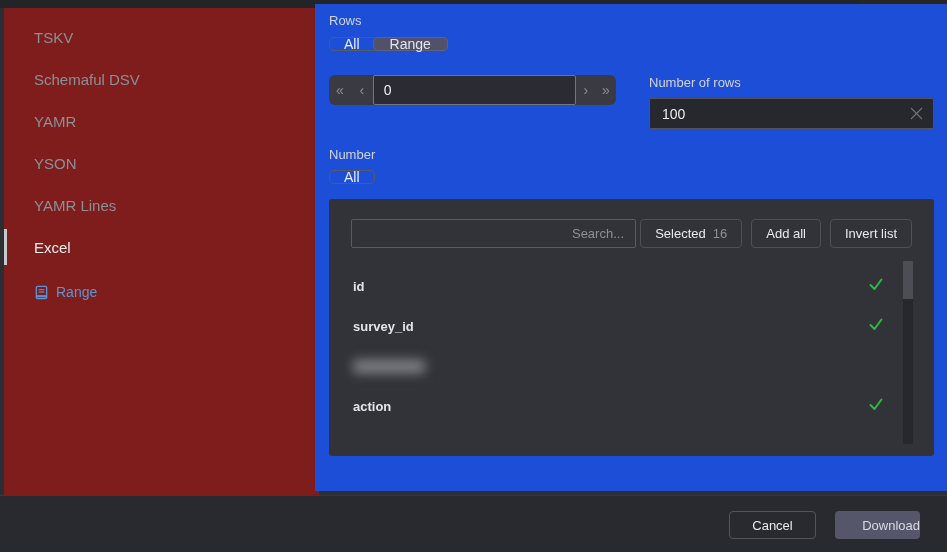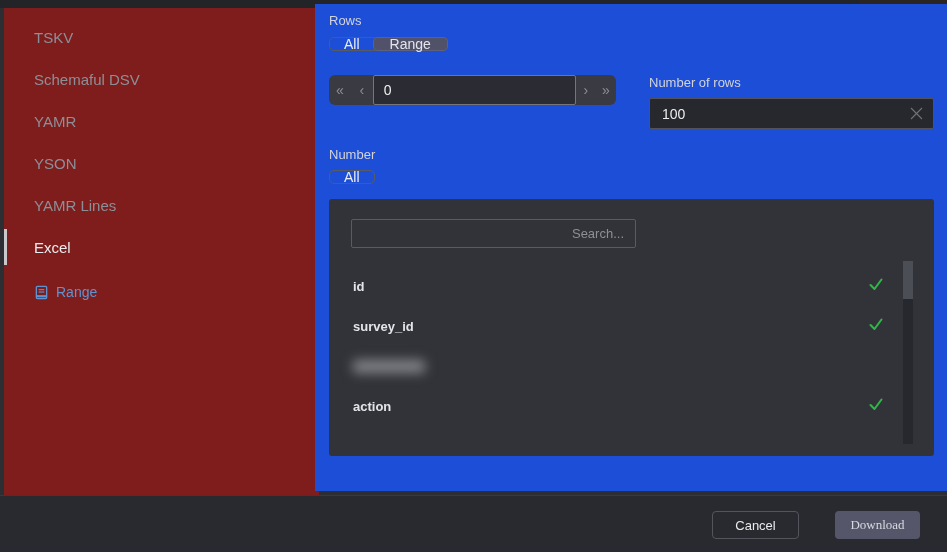--- a/index.html
+++ b/index.html
@@ -73,26 +73,26 @@
              padding:0 28px 0 2px; cursor:pointer; }
   .col-row .name { font-size:13px; font-weight:bold; color:#e4e5e8; }
   .blur-pill { width:72px; height:13px; background:#83848a; border-radius:3px; filter:blur(6px); }
 
   .vscroll { position:absolute; right:21px; top:62px; width:10px; height:183px; background:#27282d; }
   .vscroll-thumb { width:10px; height:38px; background:#4c4e55; cursor:pointer; }
 
   
   .footer { position:absolute; bottom:0; left:0; right:0; height:57px; background:#292a30;
             border-top:1px solid #38393f; }
-  .footer-btns { position:absolute; right:27px; top:15px; display:flex; gap:36px; }
+  .footer-btns { position:absolute; right:27px; top:15px; display:flex; gap:19px; }
   .btn-cancel { width:87px; height:28px; border:1px solid #54555c; border-radius:4px;
                 background:transparent; color:#e9eaec; font-size:13px; cursor:pointer;
                 font-family:"Liberation Sans",sans-serif; }
   .btn-download { width:85px; height:28px; border:none; border-radius:4px; background:#555669;
-                  color:#d8d9e1; font-size:13px; cursor:pointer; font-family:Liberation Serif, serif; }
+                  color:#d8d9e1; font-size:13px; cursor:pointer; font-family:Liberation Sans, sans-serif;text-align:right; }
 </style>
 </head>
 <body>
 
 <div class="top-strip"></div>
 <div class="top-strip-right"></div>
 
 <div class="sidebar">
   <div class="side-item">
       <span>TSKV</span>
@@ -163,20 +163,28 @@
   <div class="cols-block">
     <div class="field-label">Number</div>
     <div class="seg">
       <div class="seg-btn">All</div>
     </div>
   </div>
 
   <div class="panel">
     <div class="panel-toolbar">
       <input class="search-input" placeholder="Search..." style="">
+      <div class="toolbar-btns">
+        <div class="btn">
+          <span>Selected</span>
+          <span class="count">16</span>
+        </div>
+        <div class="btn">Add all</div>
+        <div class="btn">Invert list</div>
+      </div>
     </div>
 
     <div class="col-list">
       <div class="col-row">
         <span class="name">id</span>
         <span>
           <svg width="16" height="16" viewBox="0 0 16 16">
               <polyline points="2.5,9 6.5,13 13.5,3.5" fill="none" stroke="#2fb845" stroke-width="2" stroke-linecap="round" stroke-linejoin="round"></polyline>
             </svg>
         </span>

